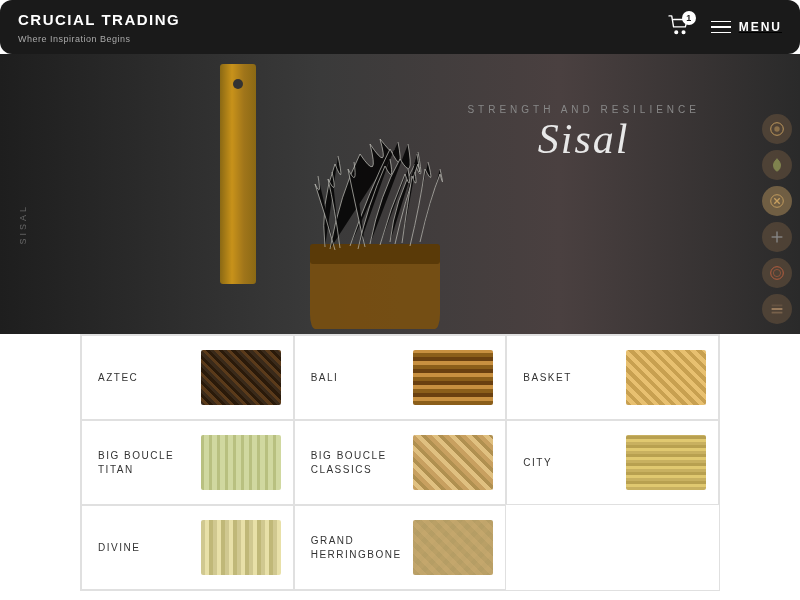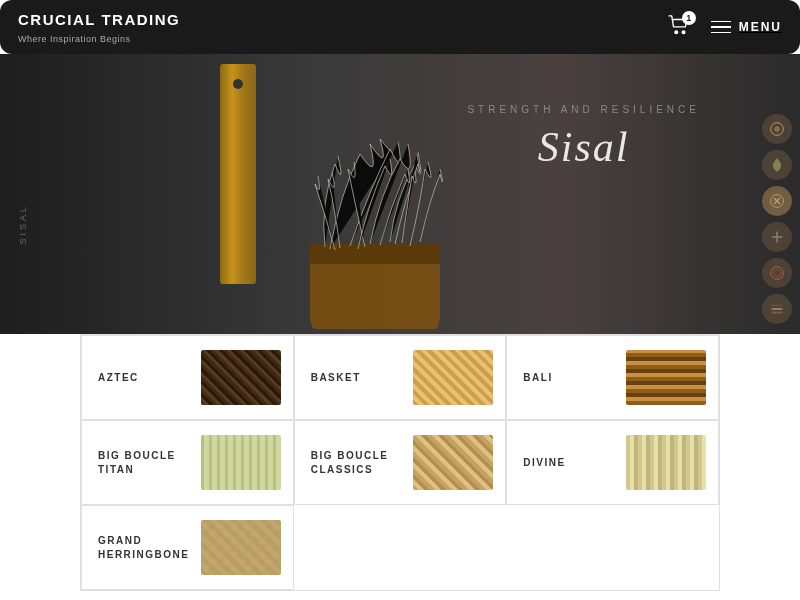--- a/index.html
+++ b/index.html
@@ -142,21 +142,20 @@
       position: absolute;
       right: 100px;
       top: 50px;
       text-align: center;
     }
     .hero-subtitle {
       color: #888;
       font-size: 10px;
       letter-spacing: 4px;
       text-transform: uppercase;
-      margin-bottom: 8px;
     }
     .hero-title {
       color: #e8e8e8;
       font-size: 42px;
       font-weight: 300;
       font-style: italic;
       font-family: Georgia, serif;
       letter-spacing: 2px;
     }
 
@@ -224,21 +223,21 @@
       padding: 14px 12px 14px 16px;
       border: 0.5px solid #e0e0e0;
       cursor: pointer;
       background: #fff;
     }
     .product-name {
       color: #333;
       font-size: 10px;
       letter-spacing: 1.5px;
       text-transform: uppercase;
-      font-weight: 700;
+      font-weight: 400;
       flex: 1;
       line-height: 1.4;
     }
     .product-thumb {
       width: 80px;
       height: 55px;
       border-radius: 2px;
       flex-shrink: 0;
     }
 
@@ -361,36 +360,40 @@
   </div>
 </section>
 
 <section class="product-section">
   <div class="product-grid" id="product-grid">
   <div class="product-cell">
         <span class="product-name">AZTEC</span>
         <div class="product-thumb tex-aztec"></div>
       </div>
       <div class="product-cell">
+        <span class="product-name">BALI</span>
+        <div class="product-thumb tex-bali"></div>
+      </div>
+      <div class="product-cell">
         <span class="product-name">BASKET</span>
         <div class="product-thumb tex-basket"></div>
       </div>
       <div class="product-cell">
-        <span class="product-name">BALI</span>
-        <div class="product-thumb tex-bali"></div>
-      </div>
-      <div class="product-cell">
         <span class="product-name">BIG BOUCLE TITAN</span>
         <div class="product-thumb tex-bigboucle-titan"></div>
       </div>
       <div class="product-cell">
         <span class="product-name">BIG BOUCLE CLASSICS</span>
         <div class="product-thumb tex-bigboucle-classics"></div>
       </div>
       <div class="product-cell">
+        <span class="product-name">CITY</span>
+        <div class="product-thumb tex-city"></div>
+      </div>
+      <div class="product-cell">
         <span class="product-name">DIVINE</span>
         <div class="product-thumb tex-divine"></div>
       </div>
       <div class="product-cell">
         <span class="product-name">GRAND HERRINGBONE</span>
         <div class="product-thumb tex-grand-herringbone"></div>
       </div>
     </div>
 </section>
 

